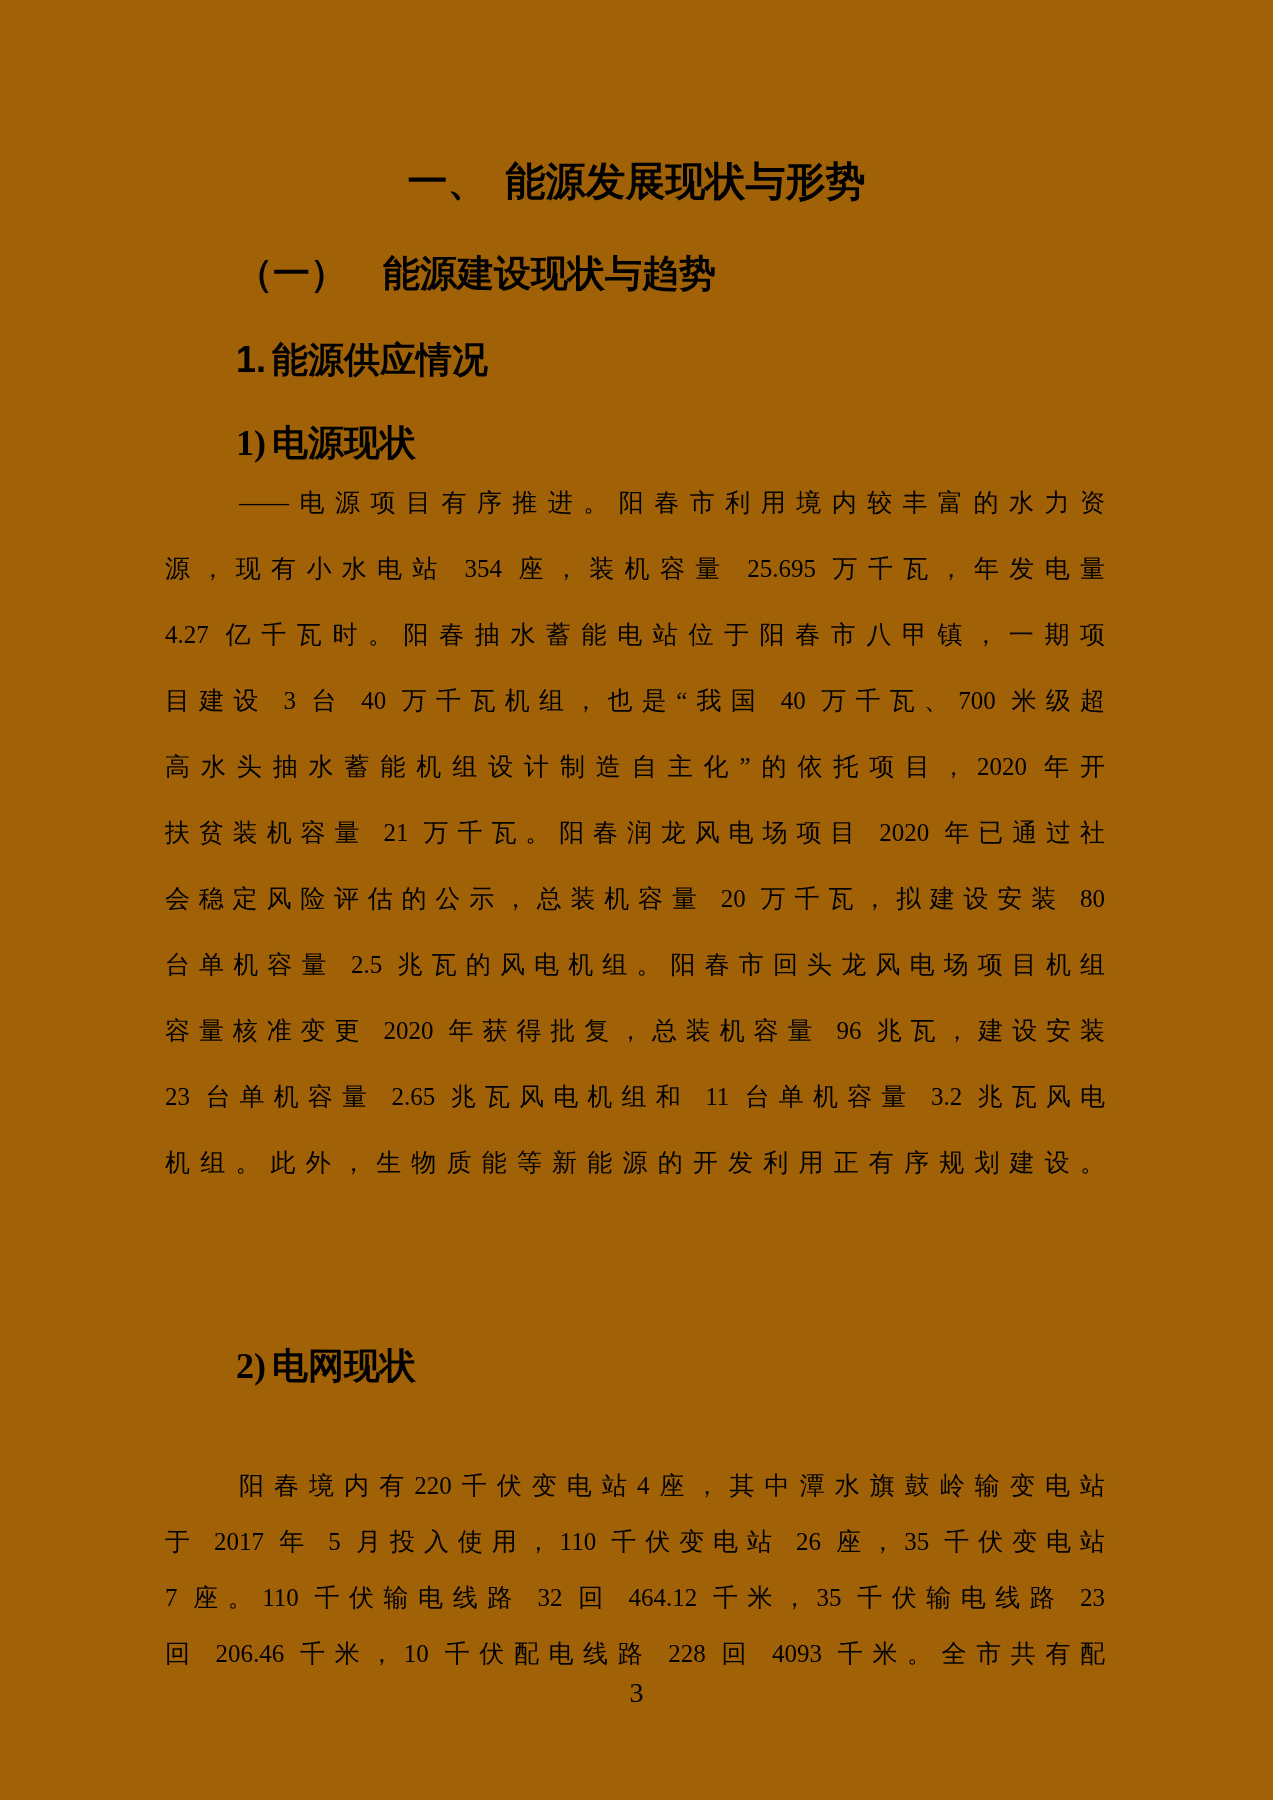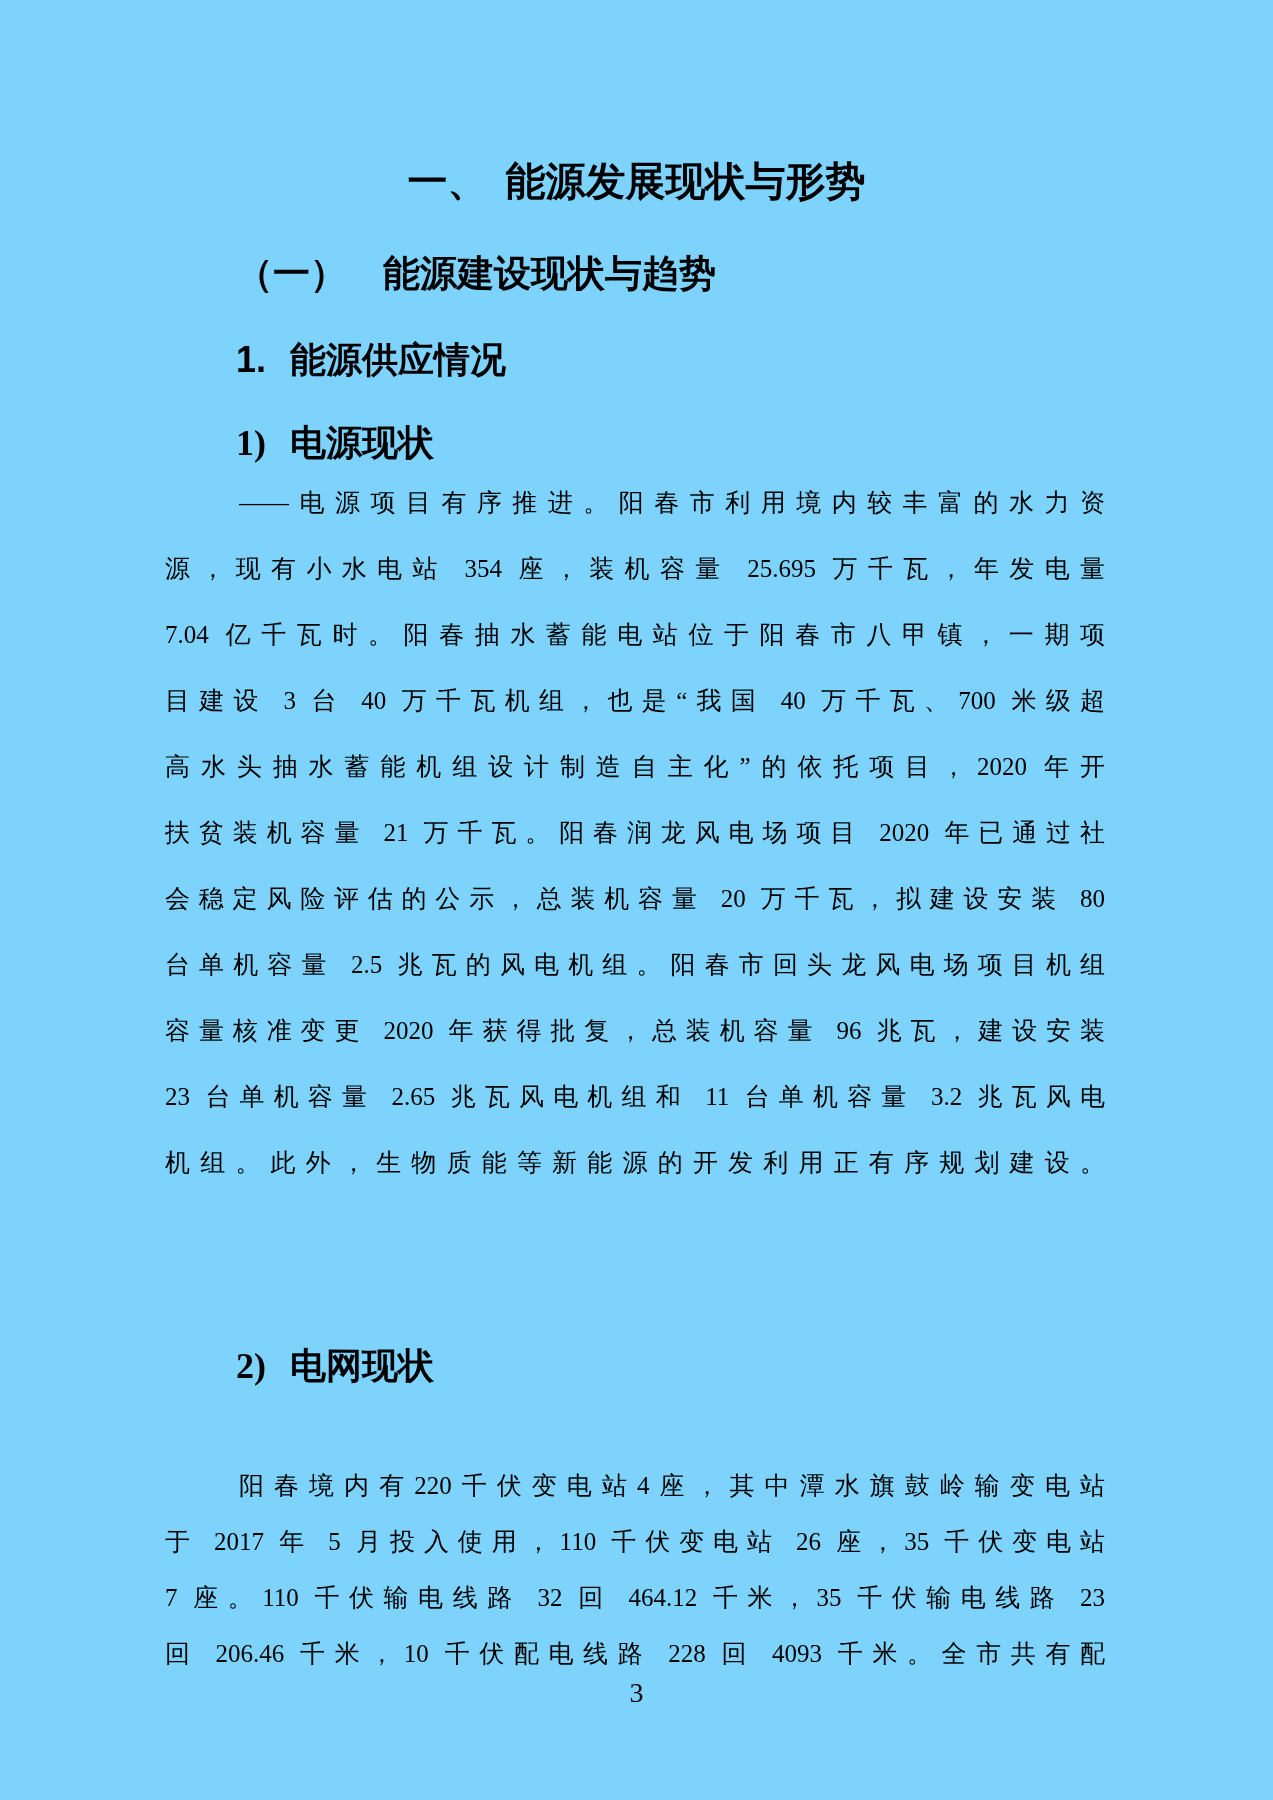--- a/index.html
+++ b/index.html
@@ -4,21 +4,21 @@
 <style>
   html, body {
     margin: 0;
     padding: 0;
     background: #ffffff;
   }
   .page {
     position: relative;
     width: 1273px;
     height: 1800px;
-    background: #7dd3fc;
+    background: #a16207;
     color: #000000;
     font-family: "Liberation Serif", serif;
     overflow: hidden;
   }
   .doc-title {
     position: absolute;
     top: 158px;
     left: 0;
     width: 1273px;
     text-align: center;
@@ -33,21 +33,21 @@
     position: absolute;
     left: 236px;
     white-space: nowrap;
     font-weight: 700;
     line-height: 40px;
     font-size: 37px;
   }
   .hd-sans { font-family: "Liberation Sans", sans-serif; }
   .hd-serif { font-family: "Liberation Serif", serif; font-size: 36px; }
   .hd .g48 { margin-left: 36px; margin-top: 28px; }
-  .hd .g10 { margin-left: 24px; }
+  .hd .g10 { margin-left: 6px; }
   .para {
     position: absolute;
     left: 165px;
     width: 940px;
   }
   .line {
     font-size: 25px;
     height: 66px;
     line-height: 66px;
     white-space: nowrap;
@@ -80,21 +80,21 @@
 
   <div class="hd hd-sans" style="top:254px;"><span>（一）</span><span class="g48">能源建设现状与趋势</span></div>
 
   <div class="hd hd-sans" style="top:340px;font-size:36px;"><span>1.</span><span class="g10">能源供应情况</span></div>
 
   <div class="hd hd-serif" style="top:423px;"><span>1)</span><span class="g10">电源现状</span></div>
 
   <div class="para p-grid" style="top:470px;">
     <div class="line j ind">——电源项目有序推进。阳春市利用境内较丰富的水力资</div>
     <div class="line j">源，现有小水电站 354 座，装机容量 25.695 万千瓦，年发电量</div>
-    <div class="line j">7.04 亿千瓦时。阳春抽水蓄能电站位于阳春市八甲镇，一期项</div>
+    <div class="line j">4.27 亿千瓦时。阳春抽水蓄能电站位于阳春市八甲镇，一期项</div>
     <div class="line j">目建设 3 台 40 万千瓦机组，也是“我国 40 万千瓦、700 米级超</div>
     <div class="line j">高水头抽水蓄能机组设计制造自主化”的依托项目，2020 年开</div>
     <div class="line j">扶贫装机容量 21 万千瓦。阳春润龙风电场项目 2020 年已通过社</div>
     <div class="line j">会稳定风险评估的公示，总装机容量 20 万千瓦，拟建设安装 80</div>
     <div class="line j">台单机容量 2.5 兆瓦的风电机组。阳春市回头龙风电场项目机组</div>
     <div class="line j">容量核准变更 2020 年获得批复，总装机容量 96 兆瓦，建设安装</div>
     <div class="line j">23 台单机容量 2.65 兆瓦风电机组和 11 台单机容量 3.2 兆瓦风电</div>
     <div class="line j">机组。此外，生物质能等新能源的开发利用正有序规划建设。</div>
   </div>
 

